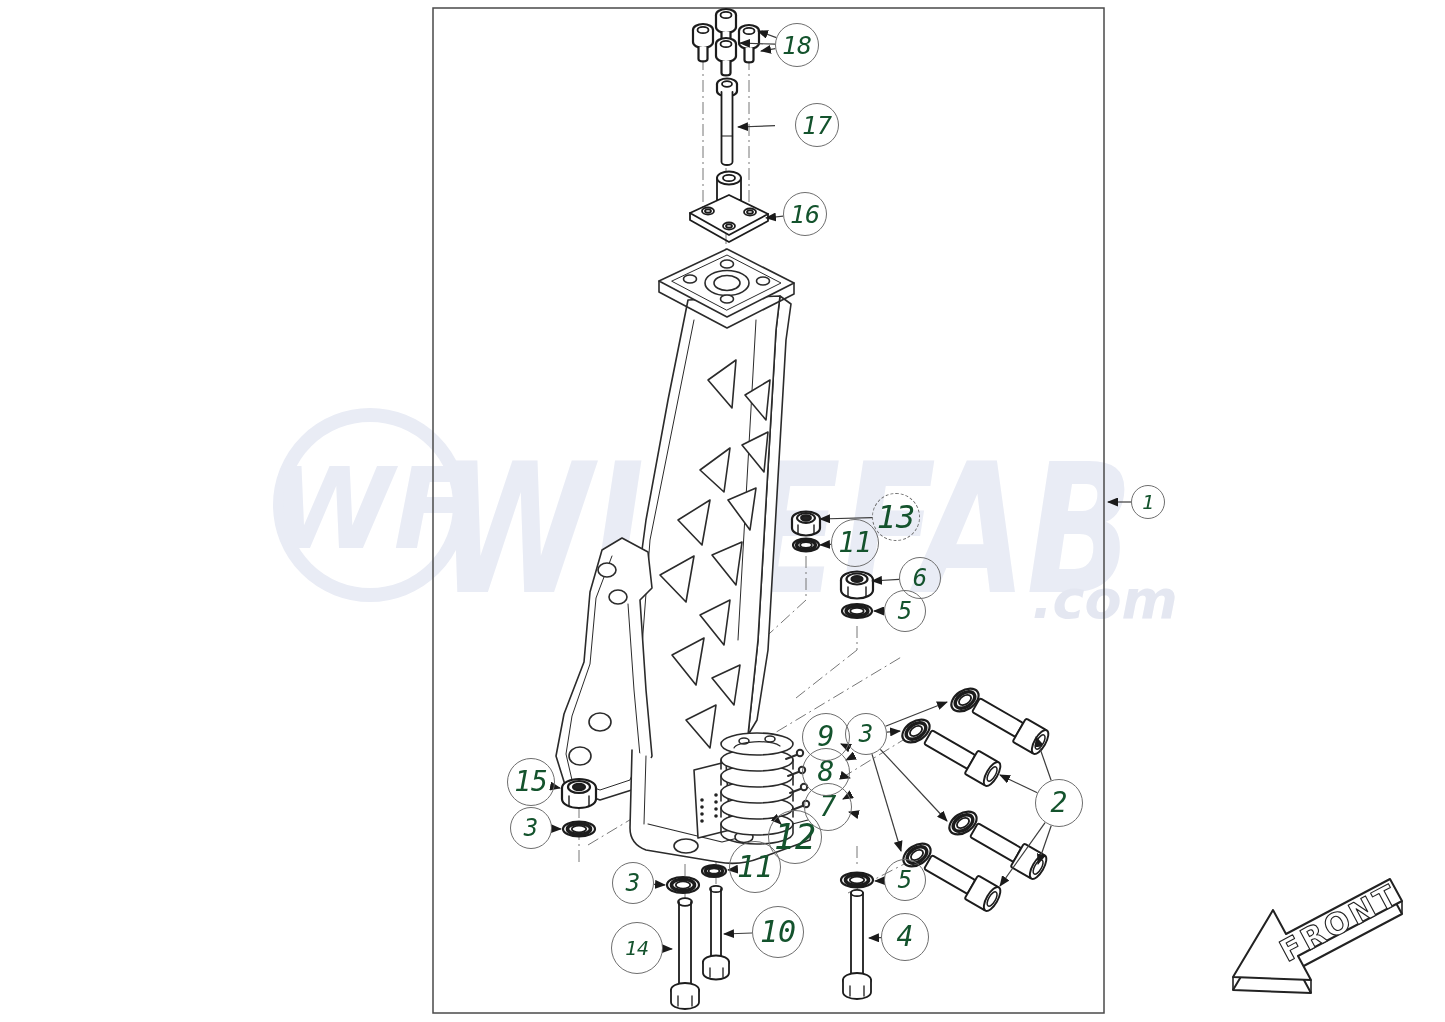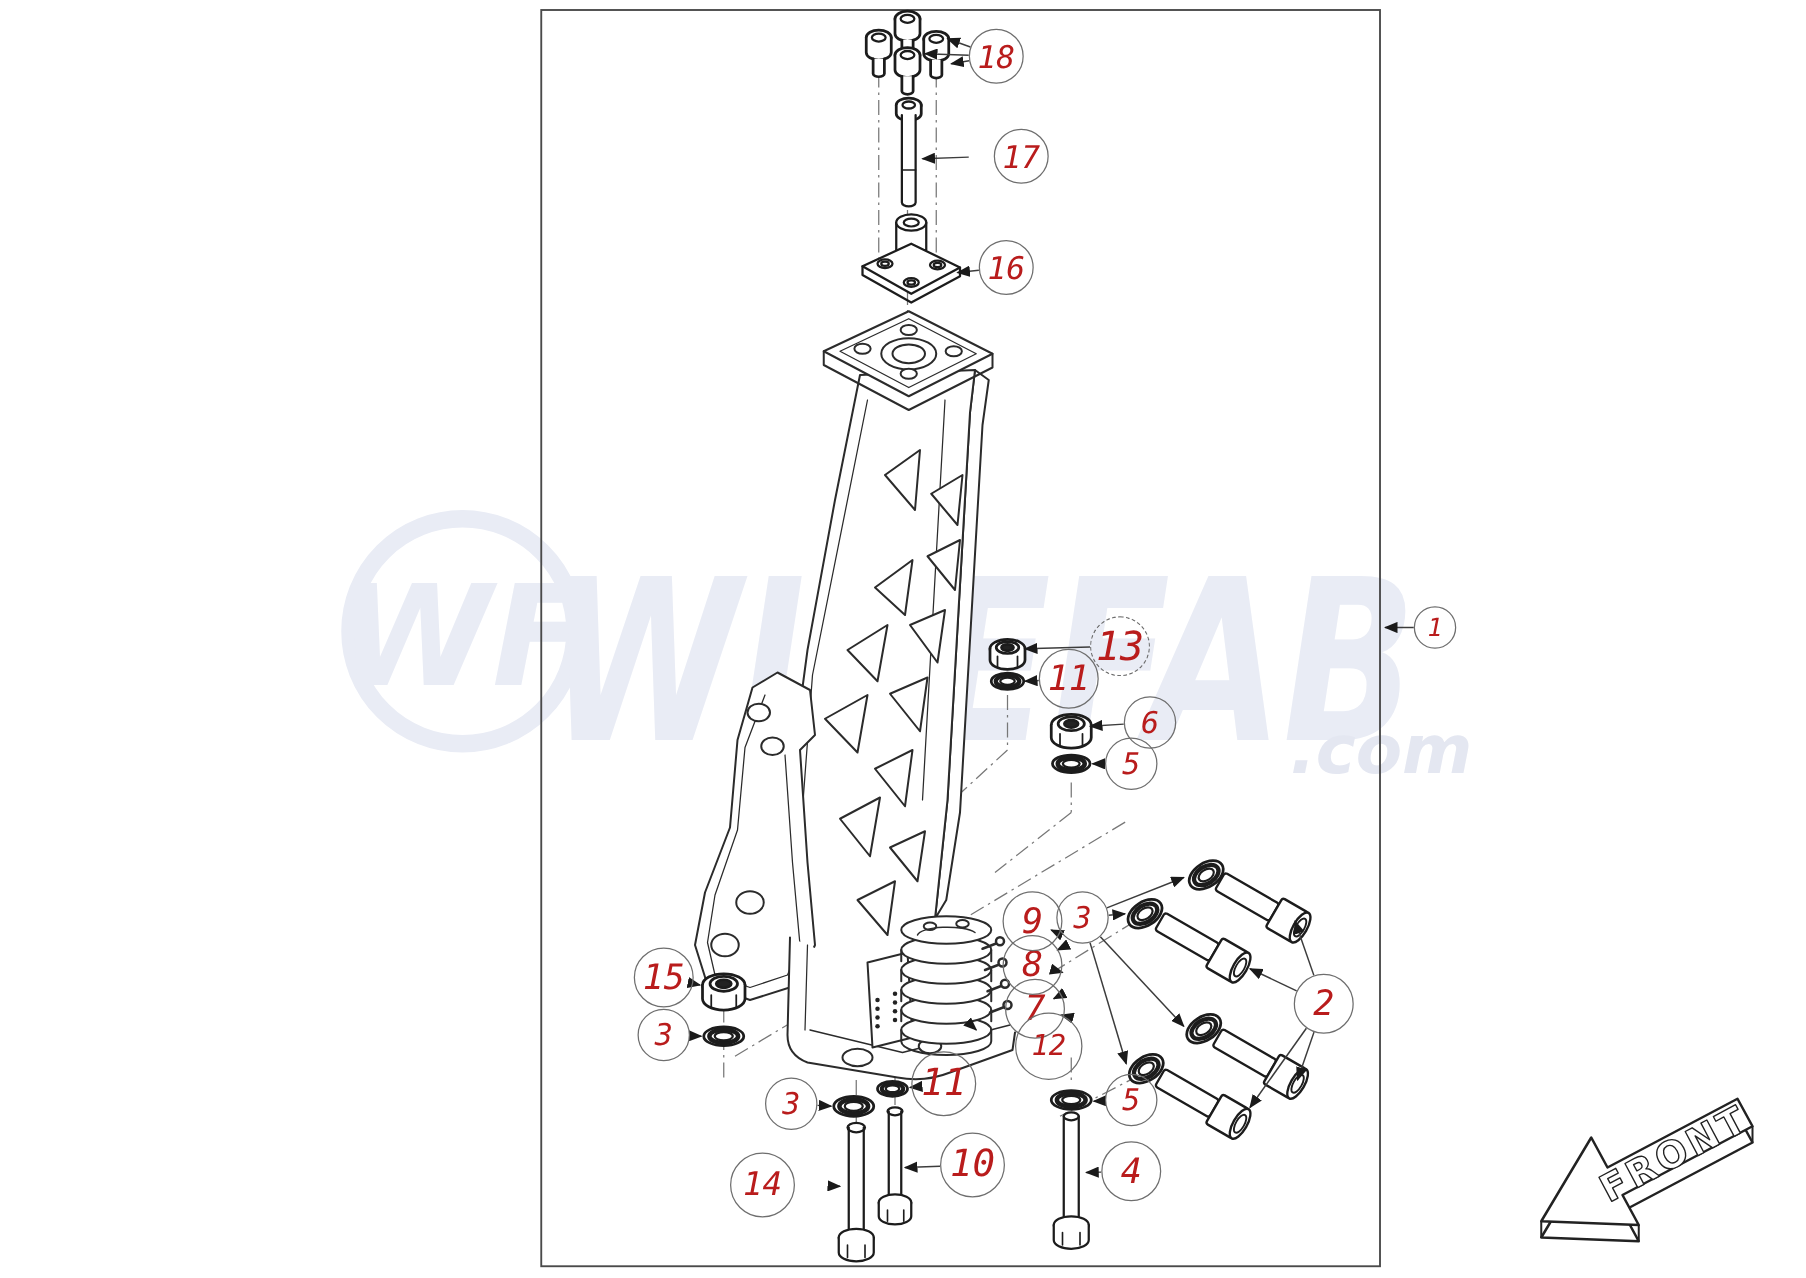--- a/index.html
+++ b/index.html
@@ -2,21 +2,21 @@
 <html><head>
 <meta charset="utf-8">
 <style>
   html,body{margin:0;padding:0;background:#fff;}
   #stage{position:relative;width:1445px;height:1022px;background:#fff;overflow:hidden;
          font-family:"DejaVu Sans",sans-serif;}
   #art{position:absolute;left:0;top:0;}
   .balloon{position:absolute;border:1.6px solid #6e6e6e;border-radius:50%;
            display:flex;align-items:center;justify-content:center;
            font-family:"DejaVu Sans Mono",monospace;font-style:italic;
-           color:#b91c1c;background:transparent;box-sizing:border-box;line-height:1;}
+           color:#14532d;background:transparent;box-sizing:border-box;line-height:1;}
   .balloon.dashed{border-style:dashed;}
 </style>
 </head>
 <body>
 
 <div id="stage">
 
 <svg id="art" width="1445" height="1022" viewBox="0 0 1445 1022">
   <defs>
     <marker id="arr" markerWidth="11" markerHeight="9" refX="10" refY="4.5" orient="auto" markerUnits="userSpaceOnUse">
@@ -384,22 +384,22 @@
       <div class="balloon" style="left: 881px; top: 913px; height: 48px; width: 48px; font-size: 28px;">4</div>
       <div class="balloon" style="left: 884px; top: 590px; height: 42px; width: 42px; font-size: 24px;">5</div>
       <div class="balloon" style="left: 884px; top: 859px; height: 42px; width: 42px; font-size: 24px;">5</div>
       <div class="balloon" style="left: 899px; top: 557px; height: 42px; width: 42px; font-size: 24px;">6</div>
       <div class="balloon" style="left: 804px; top: 783px; height: 48px; width: 48px; font-size: 28px;">7</div>
       <div class="balloon" style="left: 802px; top: 748px; height: 48px; width: 48px; font-size: 28px;">8</div>
       <div class="balloon" style="left: 802px; top: 713px; height: 48px; width: 48px; font-size: 28px;">9</div>
       <div class="balloon" style="left: 752px; top: 906px; height: 52px; width: 52px; font-size: 30px;">10</div>
       <div class="balloon" style="left: 831px; top: 519px; height: 48px; width: 48px; font-size: 28px;">11</div>
       <div class="balloon" style="left: 729px; top: 841px; height: 52px; width: 52px; font-size: 30px;">11</div>
-      <div class="balloon" style="left: 812px; top: 810px; height: 54px; width: 54px; font-size: 23px;">12</div>
+      <div class="balloon" style="left: 768px; top: 810px; height: 54px; width: 54px; font-size: 35px;">12</div>
       <div class="balloon dashed" style="left: 872px; top: 493px; height: 48px; width: 48px; font-size: 32px;">13</div>
-      <div class="balloon" style="left: 584px; top: 922px; height: 52px; width: 52px; font-size: 26px;">14</div>
+      <div class="balloon" style="left: 611px; top: 922px; height: 52px; width: 52px; font-size: 20px;">14</div>
       <div class="balloon" style="left: 507px; top: 758px; height: 48px; width: 48px; font-size: 28px;">15</div>
       <div class="balloon" style="left: 783px; top: 192px; height: 44px; width: 44px; font-size: 25px;">16</div>
       <div class="balloon" style="left: 775px; top: 103px; height: 44px; width: 44px; font-size: 25px; margin-left: 20px;">17</div>
       <div class="balloon" style="left: 775px; top: 23px; height: 44px; width: 44px; font-size: 25px;">18</div>
     </div>
 
 </div>
 
 </body></html>

